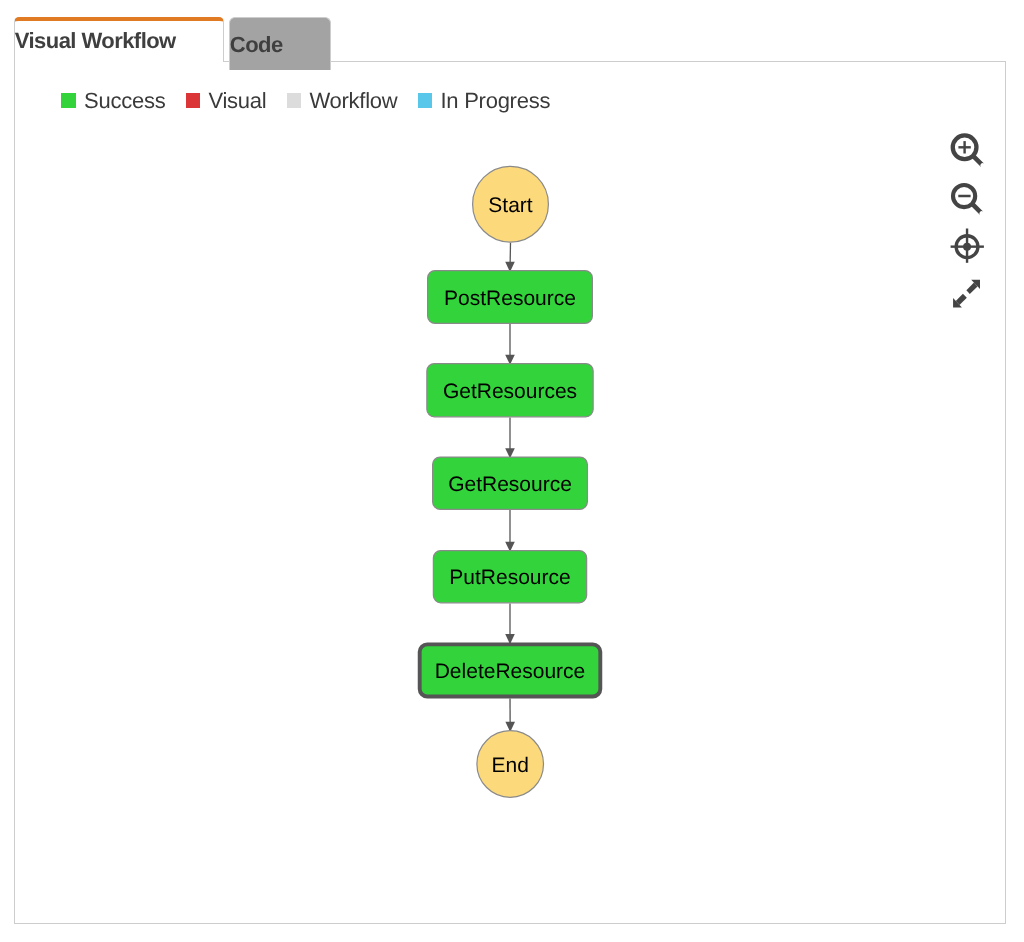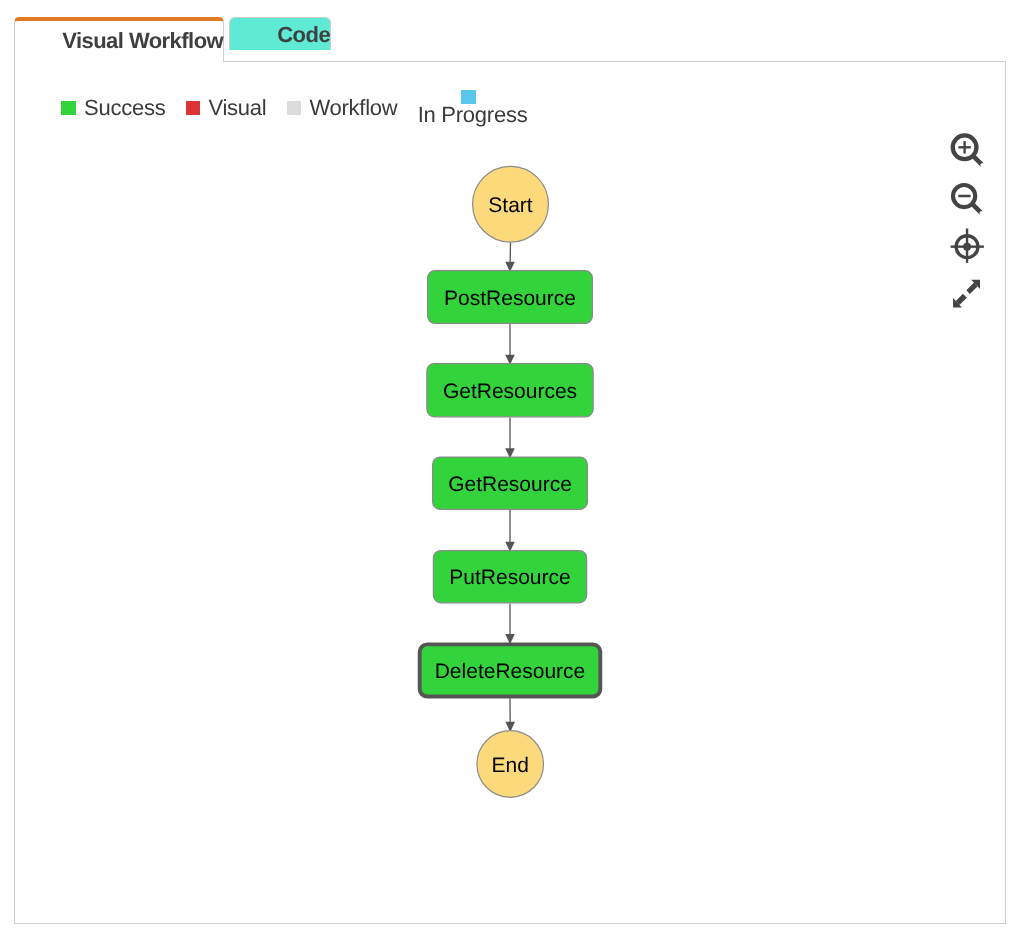--- a/index.html
+++ b/index.html
@@ -3,39 +3,39 @@
 <meta charset="utf-8">
 <title>Visual Workflow</title>
 <style>
   html,body{margin:0;padding:0;background:#fff;}
   body{width:1024px;height:942px;font-family:"Liberation Sans",sans-serif;overflow:hidden;
        -webkit-font-smoothing:antialiased;text-rendering:geometricPrecision;}
   #root{position:relative;width:1024px;height:942px;}
 
   
   .tabs{position:absolute;left:0;top:0;z-index:3;}
-  .tab{box-sizing:border-box;display:flex;align-items:center;justify-content:flex-end;
+  .tab{box-sizing:border-box;display:flex;align-items:center;justify-content:flex-start;
        font-weight:bold;font-size:22px;line-height:1;color:#3f3f3f;letter-spacing:-0.55px;
        position:absolute;}
   .tab-active{left:13.8px;top:16.8px;width:210.3px;height:45.5px;background:#fff;
               border:1.3px solid #cdcdcd;border-top:4px solid #e07b23;border-bottom:none;
               border-radius:5px 5px 0 0;padding-bottom:2px;}
-  .tab-inactive{left:228.8px;top:16.8px;width:102.3px;height:33px;background:#5eead4;
+  .tab-inactive{left:228.8px;top:16.8px;width:102.3px;height:53px;background:#a3a3a3;
               border:1.3px solid #cdcdcd;border-bottom:none;
               border-radius:6px 6px 0 0;padding-top:3px;}
 
   
   .panel{position:absolute;left:13.8px;top:60.8px;width:992.3px;height:863px;box-sizing:border-box;
          border:1.3px solid #cdcdcd;background:#fff;z-index:1;}
   .panel-cover{position:absolute;left:15px;top:60px;width:208px;height:3px;background:#fff;z-index:4;}
 
   
   .legend{position:absolute;left:61.2px;top:89.6px;display:flex;align-items:center;z-index:4;}
   .legend-item{display:flex;align-items:center;margin-right:20.2px;justify-content:flex-end;}
-  .legend-item:last-child{margin-right:0;flex-direction:column;}
+  .legend-item:last-child{margin-right:0;}
   .sw{width:14.8px;height:14.8px;margin-right:8.0px;}
   .legend-label{font-size:22px;color:#3a3a3a;line-height:1;letter-spacing:-0.25px;}
 
   
   .ctrls{position:absolute;left:0;top:0;z-index:4;}
   .ctrl{position:absolute;width:38px;height:38px;cursor:pointer;}
   .ctrl-1{left:949px;top:131px;}
   .ctrl-2{left:949px;top:179.5px;}
   .ctrl-3{left:949px;top:228px;}
   .ctrl-4{left:949px;top:276px;}

